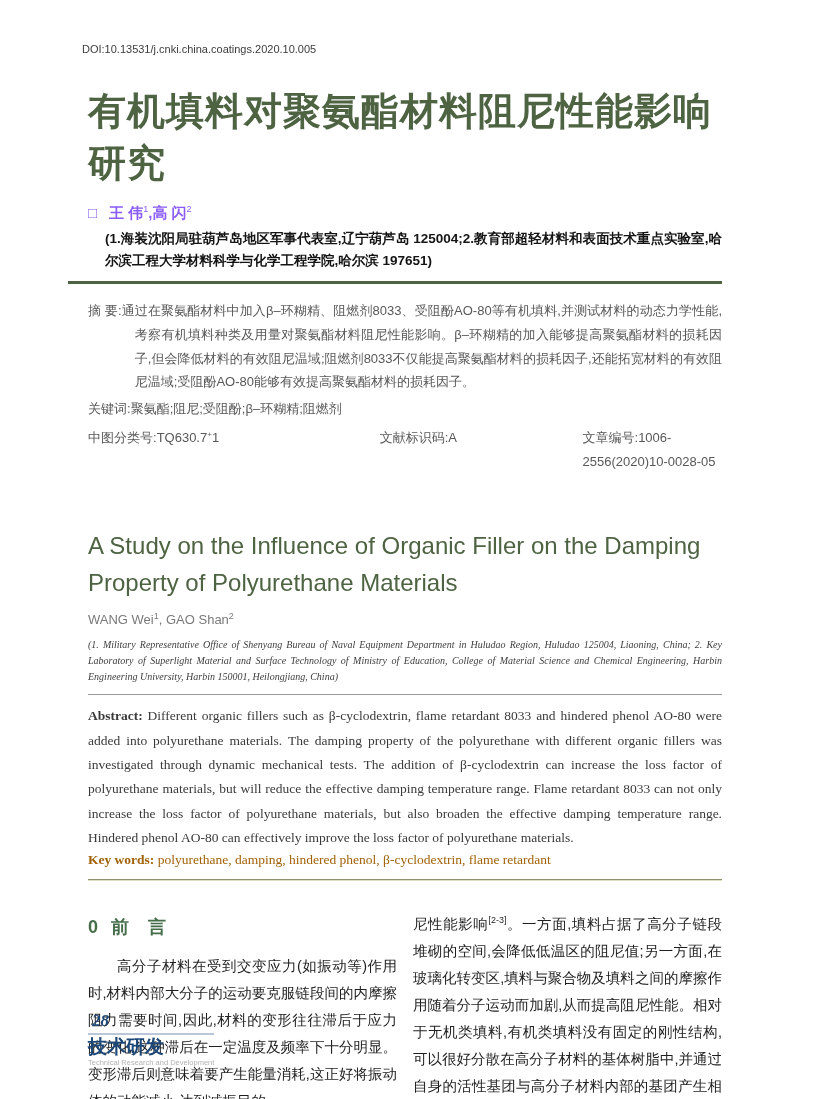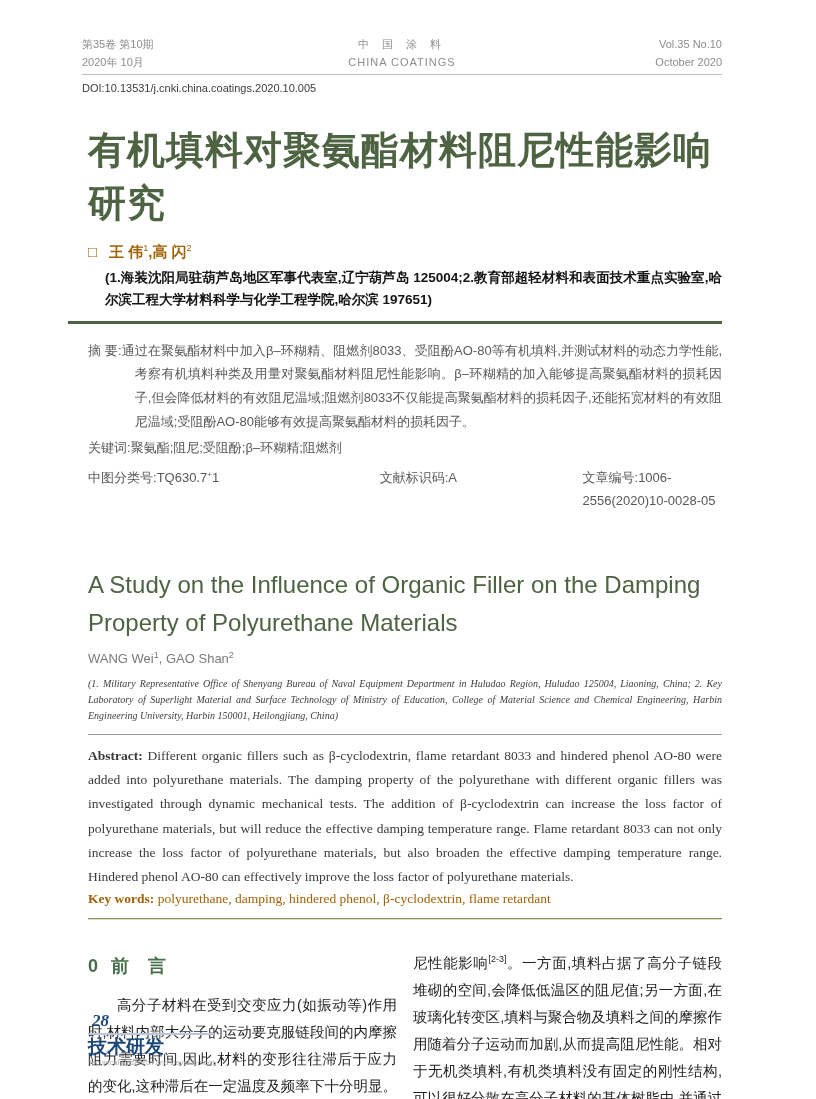--- a/index.html
+++ b/index.html
@@ -27,21 +27,21 @@
   .jh-center .cnname { letter-spacing: 5px; }
   .jh-center .enname { letter-spacing: 1px; }
   .doi { font-size: 11px; color: #3c3c3c; margin-top: 7px; margin-left: 14px; }
 
   
   .cn-title {
     margin: 30px 0 0 20px; max-width: 634px;
     color: #4d6342; font-weight: bold; font-size: 38px;
     line-height: 1.38; letter-spacing: 1px; word-break: break-all;
   }
-  .cn-authors { margin: 14px 0 0 20px; font-size: 15px; font-weight: bold; color: #a16207; }
+  .cn-authors { margin: 14px 0 0 20px; font-size: 15px; font-weight: bold; color: #8b5cf6; }
   .cn-authors .marker { margin-right: 12px; font-weight: normal; }
   .cn-authors sup { font-size: 9px; font-weight: normal; }
   .cn-affil {
     margin: 5px 0 0 37px; max-width: 620px;
     font-size: 13.5px; font-weight: bold; color: #141414;
     line-height: 1.65; text-align: justify;
   }
   .green-rule { height: 3px; background: #4d6342; margin-top: 9px; }
 
   
@@ -96,34 +96,20 @@
   .footer-bar { width: 5px; background: #1d4776; margin-right: 8px; }
   .col-titles { display: flex; flex-direction: column; justify-content: center; }
   .col-title-cn { color: #1d4776; font-weight: bold; font-size: 19px; line-height: 1.25; }
   .col-title-en { color: #b3b3b3; font-size: 7.5px; line-height: 1.3; }
 </style>
 </head>
 <body>
 
 <div class="page">
 
-  <div class="journal-header">
-    <div class="jh-left">
-      <div>第35卷 第10期</div>
-      <div>2020年 10月</div>
-    </div>
-    <div class="jh-center">
-      <div class="cnname">中 国 涂 料</div>
-      <div class="enname">CHINA COATINGS</div>
-    </div>
-    <div class="jh-right">
-      <div>Vol.35  No.10</div>
-      <div>October 2020</div>
-    </div>
-  </div>
   <div class="doi">DOI:10.13531/j.cnki.china.coatings.2020.10.005</div>
 
   <h1 class="cn-title" style="margin-bottom:0;">有机填料对聚氨酯材料阻尼性能影响研究</h1>
   <div class="cn-authors">
     <span class="marker">□</span><span>王  伟</span><sup>1</sup><span>,</span><span>高  闪</span><sup>2</sup>
   </div>
   <div class="cn-affil">(1.海装沈阳局驻葫芦岛地区军事代表室,辽宁葫芦岛 125004;2.教育部超轻材料和表面技术重点实验室,哈尔滨工程大学材料科学与化学工程学院,哈尔滨 197651)</div>
   <div class="green-rule"></div>
 
   <div class="cn-abstract-block">

